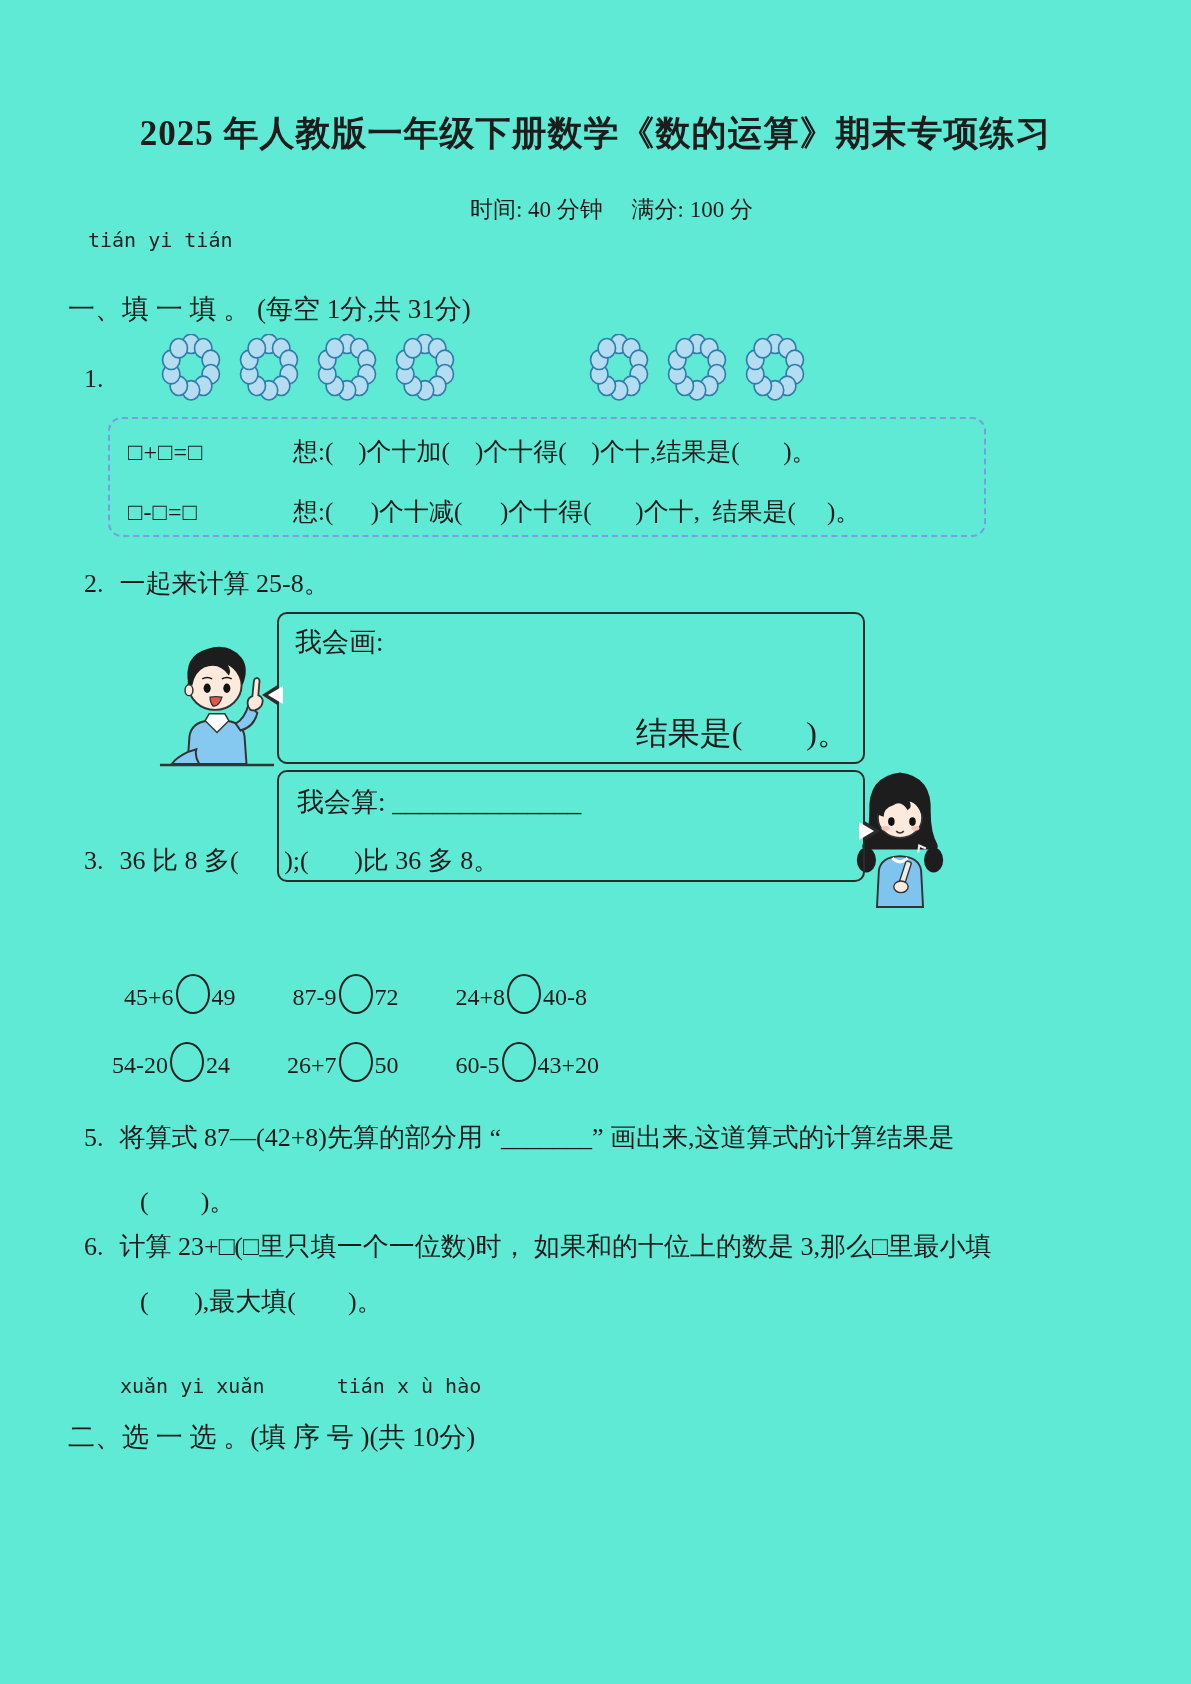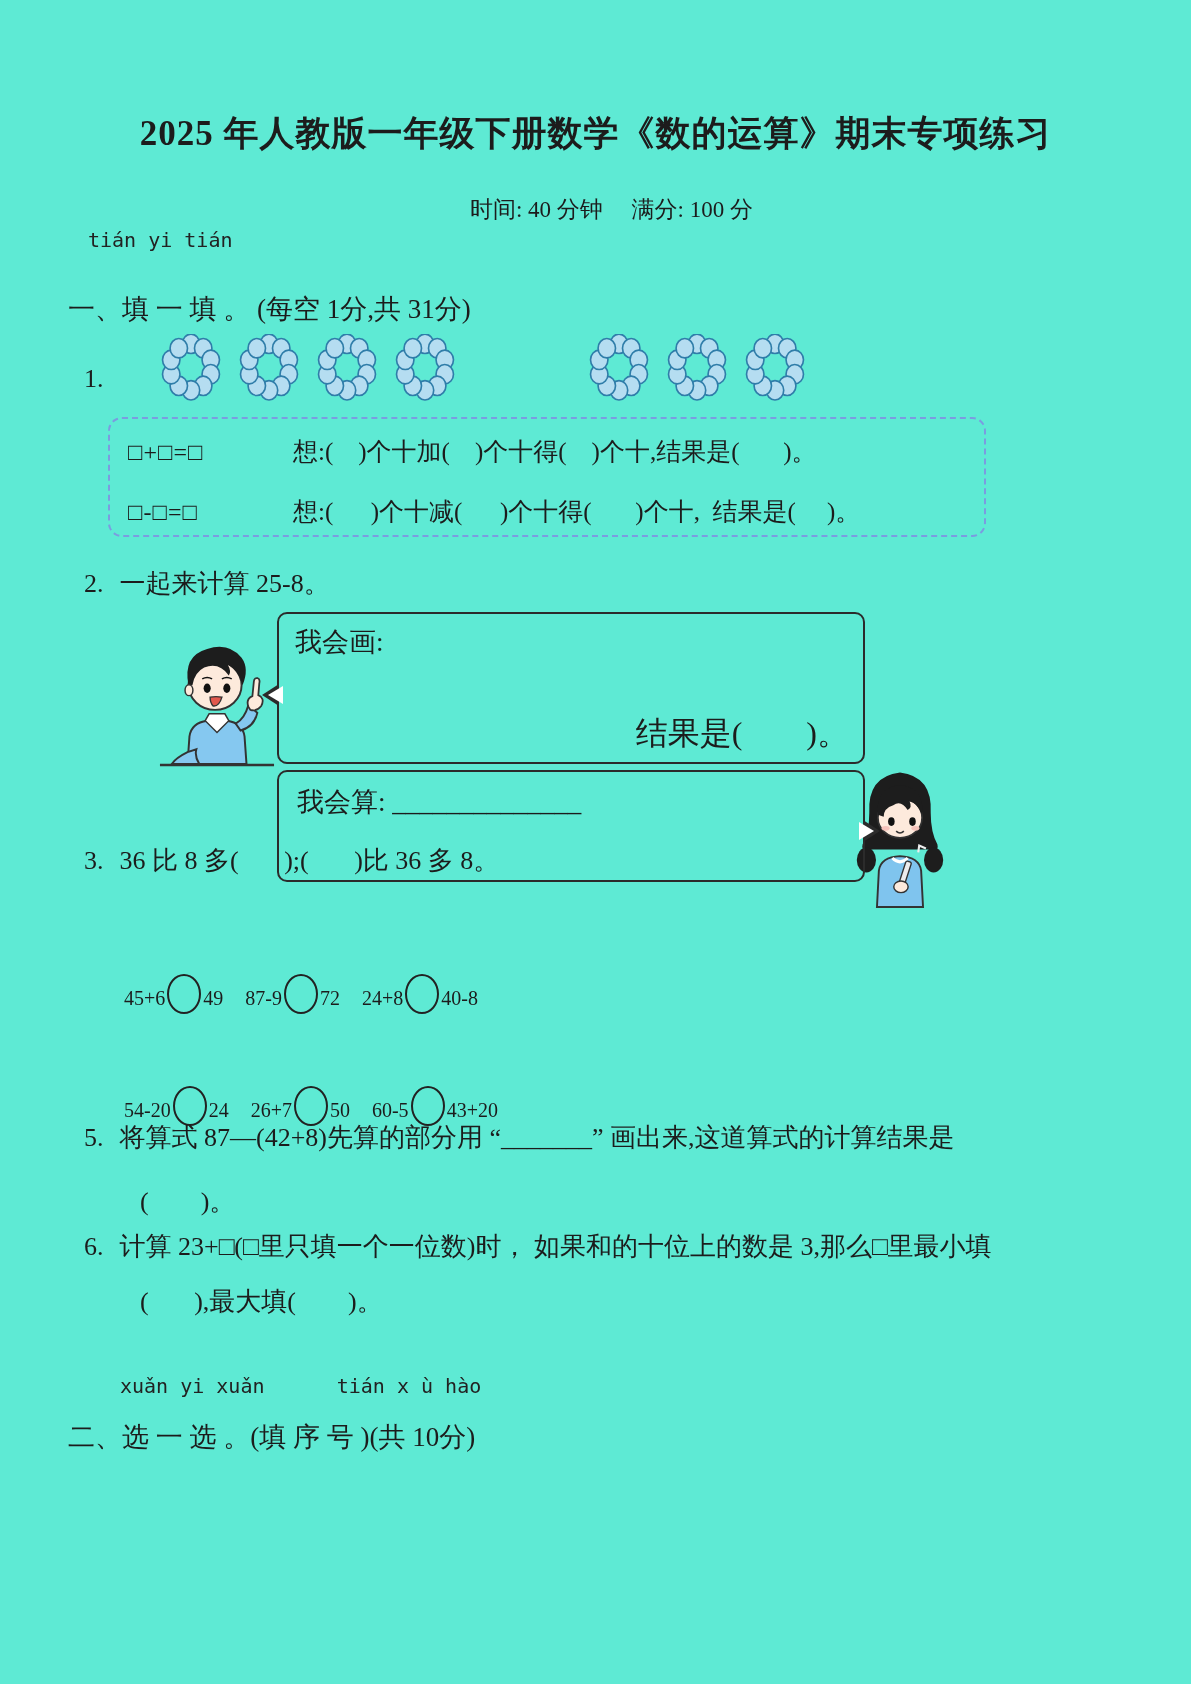--- a/index.html
+++ b/index.html
@@ -43,21 +43,21 @@
   .bubble2::after{content:"";position:absolute;right:-11px;top:50px;width:0;height:0;
     border-top:9px solid transparent;border-bottom:9px solid transparent;border-left:15px solid #ffffff;}
   .bubble-text{font-size:27px;}
   .b1-label{left:16px;top:10px;}
   .b1-result{right:14px;bottom:6px;font-size:32px;}
   .b2-line1{left:18px;top:12px;}
   .b2-line2{left:18px;top:60px;}
   
   .q3line{left:84px;top:843px;z-index:2;}
   
-  .cmp-row{display:flex;gap:22px;font-size:20px;align-items:center;text-align:center;}
+  .cmp-row{display:flex;gap:57px;font-size:24px;align-items:center;text-align:center;}
   .cmp{white-space:nowrap;}
   .cmp-circle{display:inline-block;width:30px;height:36px;border:2px solid #222;
     border-radius:50%;vertical-align:-9px;margin:0 2px;}
   .indent{left:140px;}
 </style>
 </head>
 <body>
 
 <div class="page">
 
@@ -221,21 +221,21 @@
     <span class="qnum" data-bind="q3.num">3.</span><span data-bind="q3.text">36 比 8 多(       );(       )比 36 多 8。</span>
   </div>
 
 
   <div class="abs cmp-row" style="left:124px;top:974px;">
     <div class="cmp"><span data-bind="q4.items.0.left">45+6</span><span class="cmp-circle"></span><span data-bind="q4.items.0.right">49</span></div>
     <div class="cmp"><span data-bind="q4.items.1.left">87-9</span><span class="cmp-circle"></span><span data-bind="q4.items.1.right">72</span></div>
     <div class="cmp"><span data-bind="q4.items.2.left">24+8</span><span class="cmp-circle"></span><span data-bind="q4.items.2.right">40-8</span></div>
   </div>
 
-  <div class="abs cmp-row" style="left:124px;top:1042px;margin-top:44px;">
+  <div class="abs cmp-row" style="left:112px;top:1042px;">
     <div class="cmp"><span data-bind="q4.items.3.left">54-20</span><span class="cmp-circle"></span><span data-bind="q4.items.3.right">24</span></div>
     <div class="cmp"><span data-bind="q4.items.4.left">26+7</span><span class="cmp-circle"></span><span data-bind="q4.items.4.right">50</span></div>
     <div class="cmp"><span data-bind="q4.items.5.left">60-5</span><span class="cmp-circle"></span><span data-bind="q4.items.5.right">43+20</span></div>
   </div>
 
   <div class="abs qline" style="left:84px;top:1120px;">
     <span class="qnum" data-bind="q5.num">5.</span><span data-bind="q5.line1">将算式 87—(42+8)先算的部分用 “_______” 画出来,这道算式的计算结果是</span>
   </div>
   <div class="abs qline indent" style="top:1184px;" data-bind="q5.line2">(        )。</div>
 

